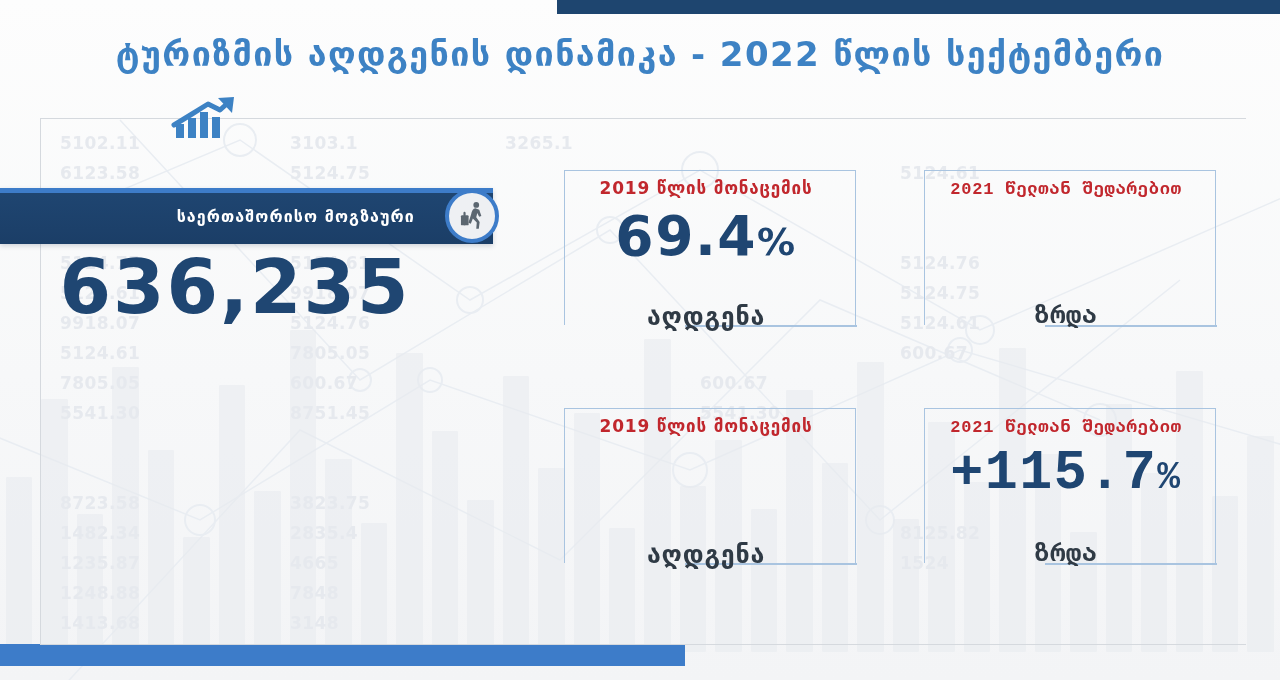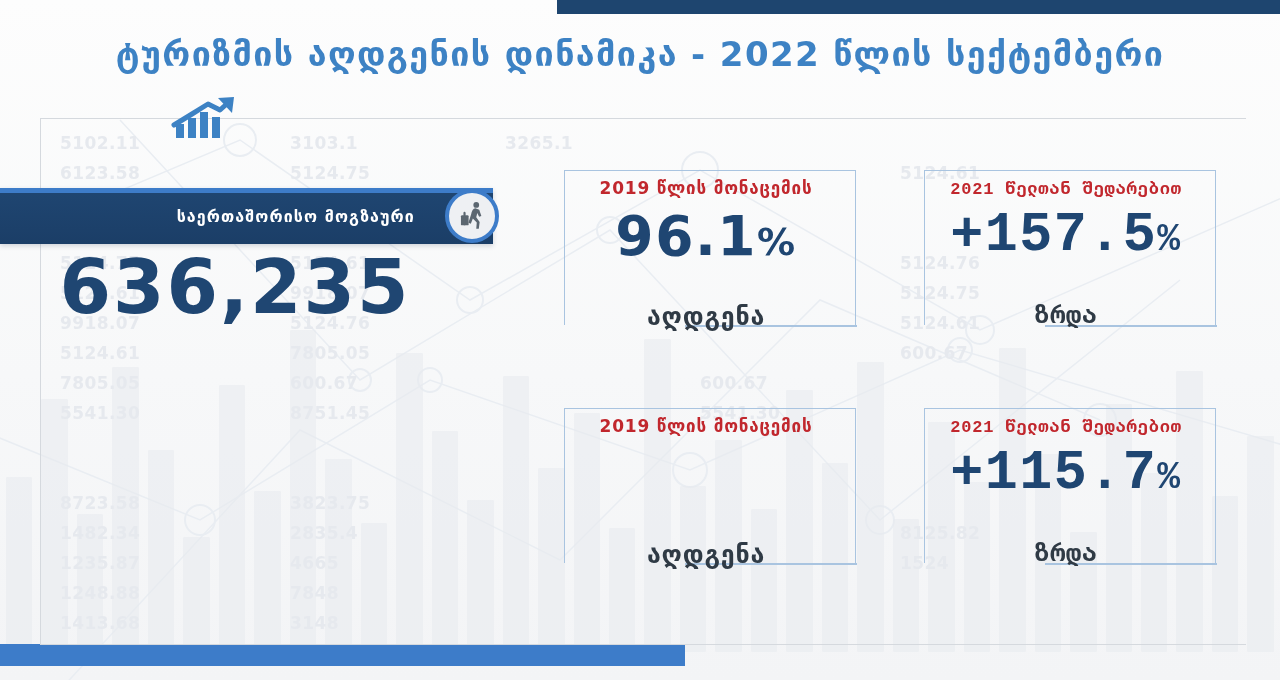--- a/index.html
+++ b/index.html
@@ -400,28 +400,27 @@
           </g>
         </svg>
       </div>
     </div>
     <div class="big-number">636,235</div>
   </div>
 
   <div class="stat stat-a stat-row1">
     <div class="bracket"></div>
     <div class="stat-head">2019 წლის მონაცემის</div>
-    <div class="stat-value"><span>96.1</span><span class="pct">%</span></div>
+    <div class="stat-value"><span>69.4</span><span class="pct">%</span></div>
     <div class="stat-foot">აღდგენა</div>
   </div>
 
   <div class="stat stat-b stat-row1">
     <div class="bracket"></div>
     <div class="stat-head">2021 წელთან შედარებით</div>
-    <div class="stat-value"><span>+157.5</span><span class="pct">%</span></div>
     <div class="stat-foot">ზრდა</div>
   </div>
 
 
   <div class="stat stat-a stat-row2">
     <div class="bracket"></div>
     <div class="stat-head">2019 წლის მონაცემის</div>
     <div class="stat-foot">აღდგენა</div>
   </div>
 

